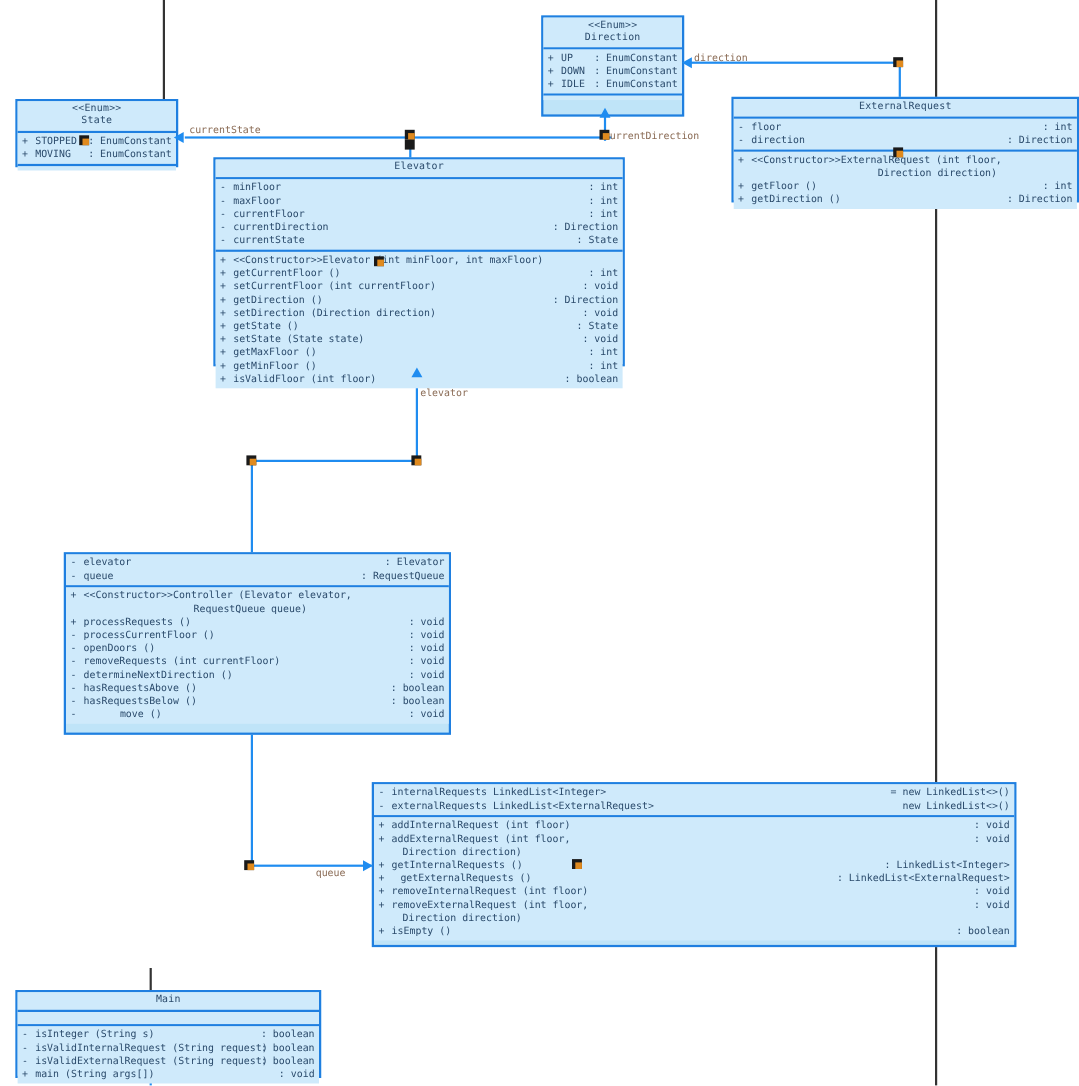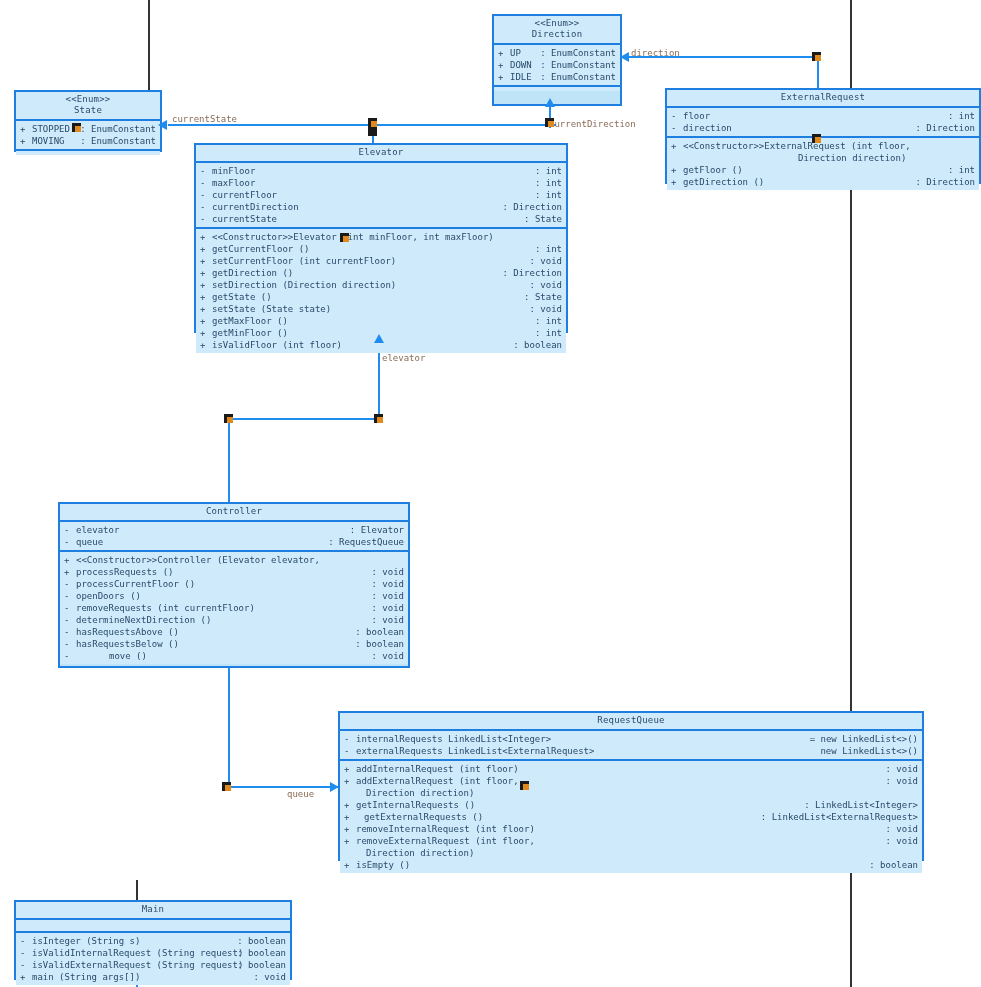--- a/index.html
+++ b/index.html
@@ -345,41 +345,41 @@
           <span class="ty" style="right: 4px;">: int</span>
         </div>
         <div class="row">
           <span class="vis">+</span>
           <span class="nm" style="left: 16px;">isValidFloor (int floor)</span>
           <span class="ty" style="right: 4px;">: boolean</span>
         </div>
       </div>
     </div>
     <div class="uml-box" style="left: 58px; top: 502px; width: 352px; height: 166px;">
-      <div class="uml-title">
-        <span class="stereo">Controller</span>
-      </div>
       <div class="uml-attrs">
         <div class="row">
           <span class="vis">-</span>
           <span class="nm" style="left: 16px;">elevator</span>
           <span class="ty" style="right: 4px;">: Elevator</span>
         </div>
         <div class="row">
           <span class="vis">-</span>
           <span class="nm" style="left: 16px;">queue</span>
           <span class="ty" style="right: 4px;">: RequestQueue</span>
         </div>
       </div>
       <div class="uml-ops">
         <div class="row">
           <span class="vis">+</span>
           <span class="nm" style="left: 16px;">&lt;&lt;Constructor&gt;&gt;Controller (Elevator elevator,</span>
         </div>
         <div class="row">
+          <span class="nm" style="left: 116px;">RequestQueue queue)</span>
+        </div>
+        <div class="row">
           <span class="vis">+</span>
           <span class="nm" style="left: 16px;">processRequests ()</span>
           <span class="ty" style="right: 4px;">: void</span>
         </div>
         <div class="row">
           <span class="vis">-</span>
           <span class="nm" style="left: 16px;">processCurrentFloor ()</span>
           <span class="ty" style="right: 4px;">: void</span>
         </div>
         <div class="row">
@@ -408,23 +408,20 @@
           <span class="ty" style="right: 4px;">: boolean</span>
         </div>
         <div class="row">
           <span class="vis">-</span>
           <span class="nm" style="left: 16px; padding-left: 33px;">move ()</span>
           <span class="ty" style="right: 4px;">: void</span>
         </div>
       </div>
     </div>
     <div class="uml-box" style="left: 338px; top: 711px; width: 586px; height: 150px;">
-      <div class="uml-title">
-        <span class="stereo">RequestQueue</span>
-      </div>
       <div class="uml-attrs">
         <div class="row">
           <span class="vis">-</span>
           <span class="nm" style="left: 16px;">internalRequests LinkedList&lt;Integer&gt;</span>
           <span class="ty" style="right: 4px;">= new LinkedList&lt;&gt;()</span>
         </div>
         <div class="row">
           <span class="vis">-</span>
           <span class="nm" style="left: 16px;">externalRequests LinkedList&lt;ExternalRequest&gt;</span>
           <span class="ty" style="right: 4px;">new LinkedList&lt;&gt;()</span>

